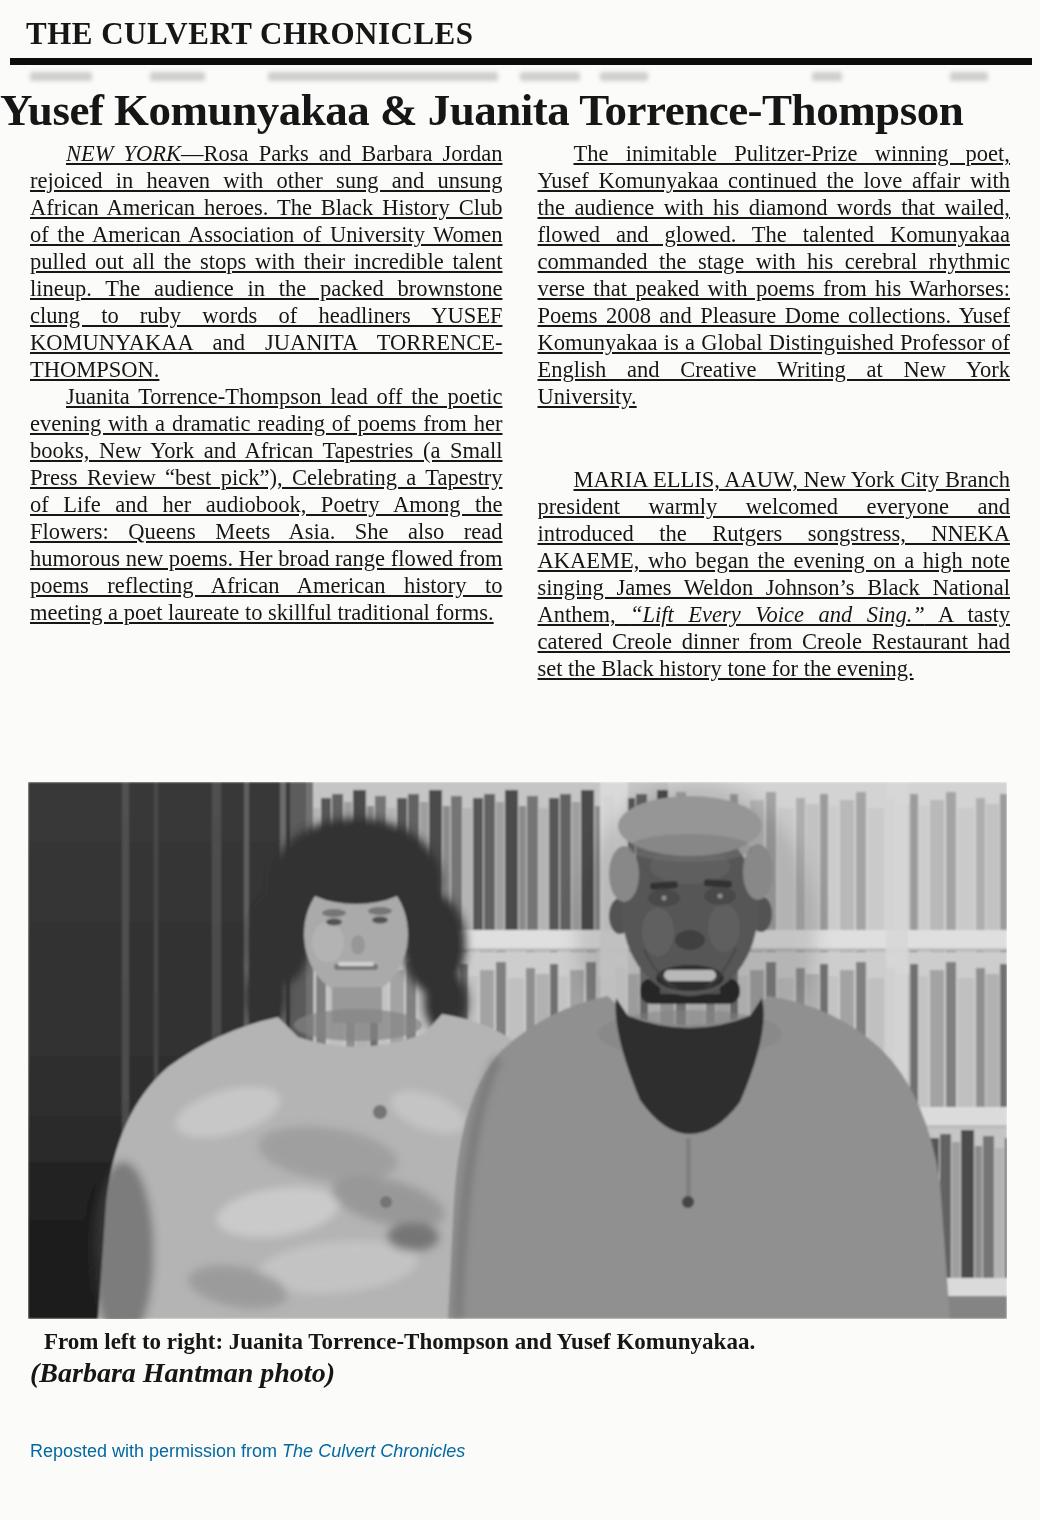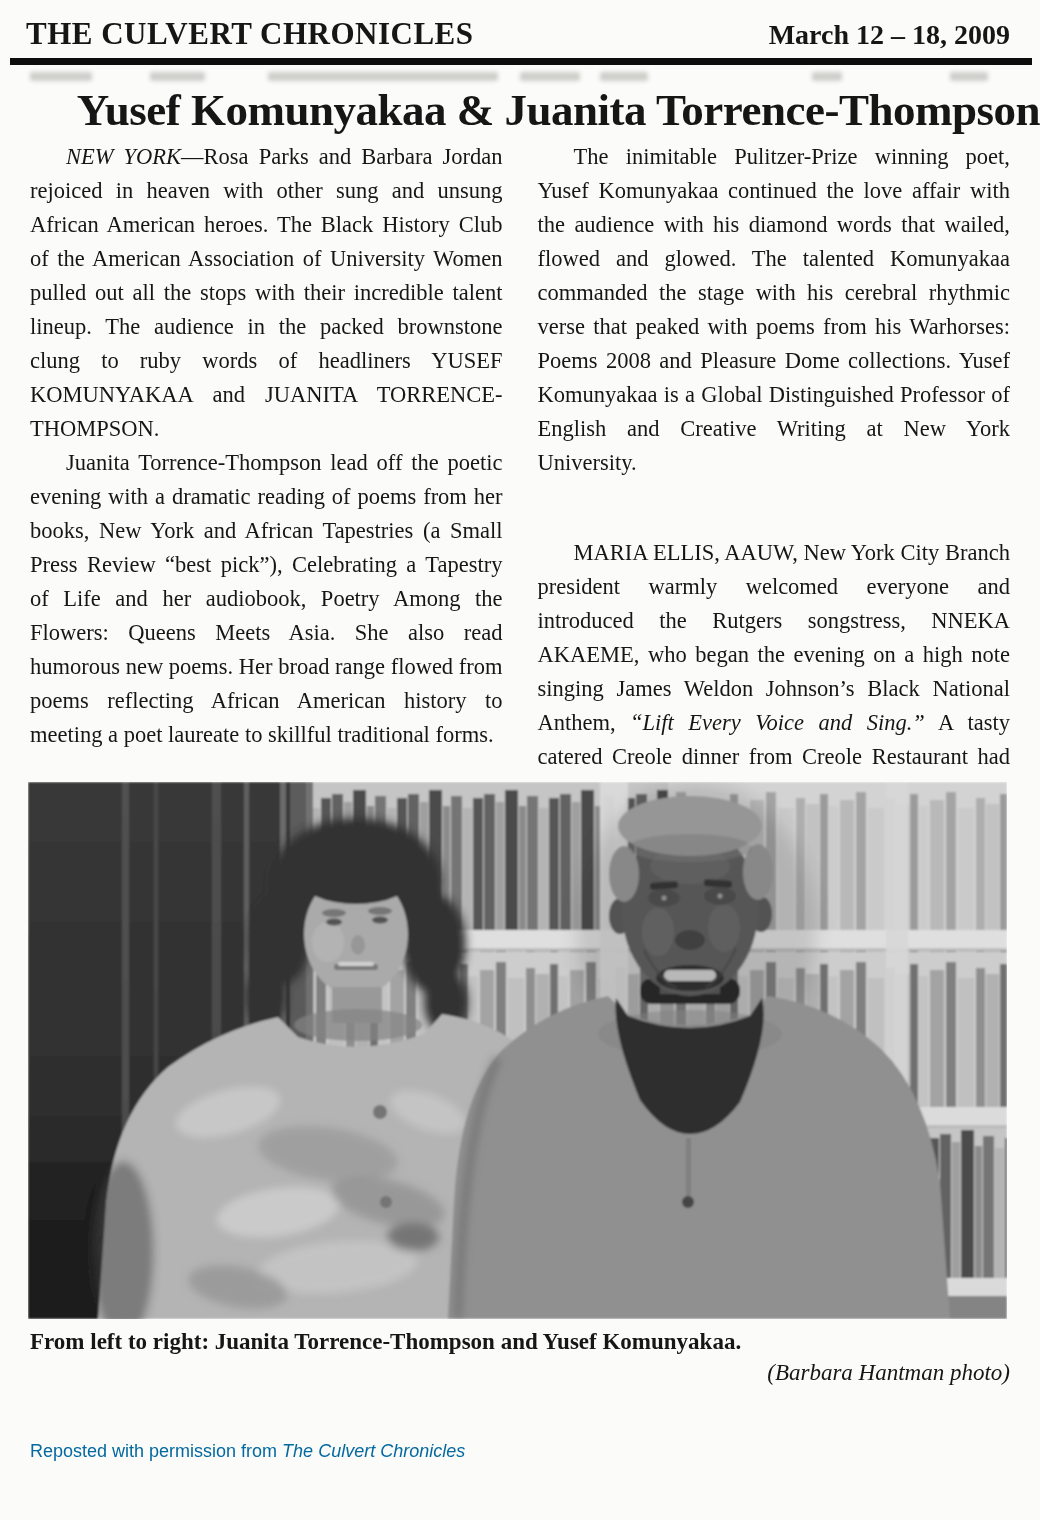--- a/index.html
+++ b/index.html
@@ -18,58 +18,58 @@
   .masthead-title{
     font-size:31px;font-weight:700;letter-spacing:.5px;white-space:nowrap;
   }
   .masthead-date{
     font-size:28px;font-weight:700;white-space:nowrap;
   }
   .rule{height:7px;background:#0d0d0d;margin:6px 8px 0 10px;}
   .ghost{position:relative;height:21px;}
   .ghost span{position:absolute;top:7px;height:9px;background:#c6c6c2;filter:blur(2px);opacity:.85;border-radius:2px;}
   .headline{
-    text-align:right;font-weight:700;
+    text-align:left;font-weight:700;
     font-size:45px;line-height:46px;letter-spacing:-.5px;
     margin-top:1px;
   }
   .article{
     display:flex;gap:35px;
     padding:0 30px;margin-top:7px;
     height:640px;overflow:hidden;
-    font-size:22.5px;line-height:34px;
+    font-size:22.5px;line-height:27px;
     text-align:justify;
     hyphens:auto;
+    text-decoration:underline;
   }
   .article .col{flex:1;min-width:0;}
   .article p{margin:0;text-indent:36px;}
   .col-right p + p{margin-top:56px;}
   .it{font-style:italic;}
   .photo-wrap{margin:2px 0 0 28px;width:979px;height:537px;}
   .photo-wrap svg{display:block;width:979px;height:537px;}
   .caption{
-    padding:0 30px;margin-top:9px;
+    padding:0 44px;margin-top:9px;
     font-weight:700;font-size:23px;line-height:28px;
   }
   .credit{
     padding:0 30px;margin-top:3px;
-    text-align:right;font-style:italic;font-size:23px;line-height:28px;
+    text-align:left;font-style:italic;font-size:28px;line-height:28px;font-weight:bold;
   }
   .footer-note{
     padding:0 30px;margin-top:54px;
     font-family:"Liberation Sans", sans-serif;
     font-size:18px;color:#0369a1;
   }
 </style>
 </head>
 <body>
 
 <div class="masthead">
   <div class="masthead-title">THE CULVERT CHRONICLES</div>
-  <div class="masthead-date">March 12 – 18, 2009</div>
 </div>
 
 <div class="rule"></div>
 
 <div class="ghost">
   <span style="left:30px;width:62px;"></span>
   <span style="left:150px;width:55px;"></span>
   <span style="left:268px;width:230px;"></span>
   <span style="left:520px;width:60px;"></span>
   <span style="left:600px;width:48px;"></span>

